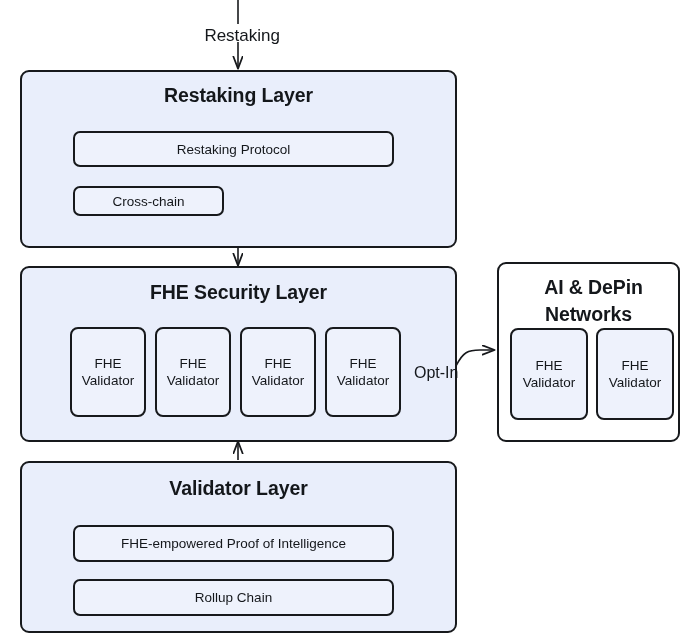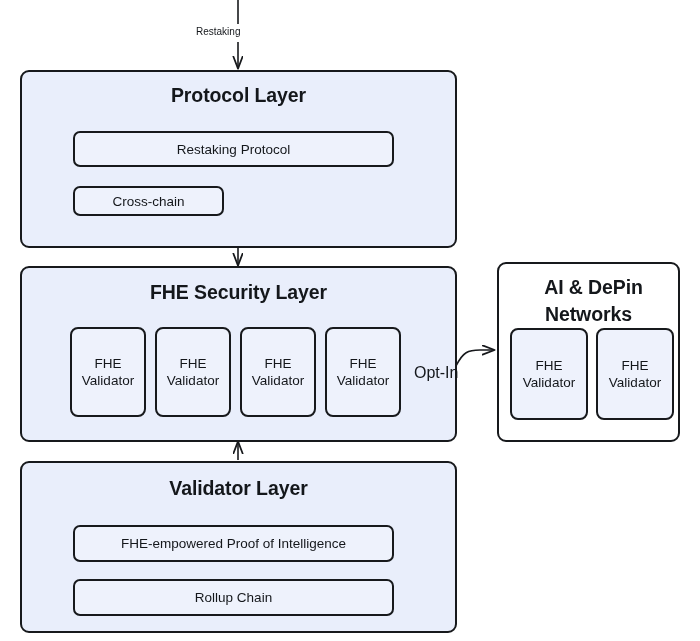--- a/index.html
+++ b/index.html
@@ -79,23 +79,23 @@
   .optin-label {
     position: absolute;
     font-size: 16px;
     color: #14171b;
     white-space: nowrap;
     text-align: center;
   }
 
   .flow-label {
     position: absolute;
-    font-size: 10px;
+    font-size: 17px;
     color: #14171b;
-    text-align: left;
+    text-align: right;
     white-space: nowrap;
   }
 </style>
 </head>
 <body>
 
 <div id="diagram">
 
   <svg id="wires" viewBox="0 0 700 641" xmlns="http://www.w3.org/2000/svg">
     <defs>
@@ -113,21 +113,21 @@
     <line x1="238" y1="460" x2="238" y2="442" stroke="#17191c" stroke-width="1.6" marker-end="url(#arrowhead)"></line>
 
     <line x1="404" y1="370" x2="411" y2="370" stroke="#17191c" stroke-width="1.6"></line>
 
     <path d="M456,366 C463,352 468,350 480,350 L494,350" fill="none" stroke="#17191c" stroke-width="1.6" marker-end="url(#arrowhead)"></path>
   </svg>
 
   <div class="flow-label" style="left:196px; top:26px; width:84px;">Restaking</div>
 
   <div class="abs layer" style="left:20px; top:70px; width:437px; height:178px;">
-    <div class="layer-title" style="top:11px;">Protocol Layer</div>
+    <div class="layer-title" style="top:11px;">Restaking Layer</div>
 
     <div class="abs cell" style="left:51px; top:59px; width:321px; height:36px;">Restaking Protocol</div>
 
     <div class="abs cell" style="left:51px; top:114px; width:151px; height:30px;">Cross-chain</div>
 
   </div>
 
   <div class="abs layer" style="left:20px; top:266px; width:437px; height:176px;">
     <div class="layer-title" style="top:12px;">FHE Security Layer</div>
 

